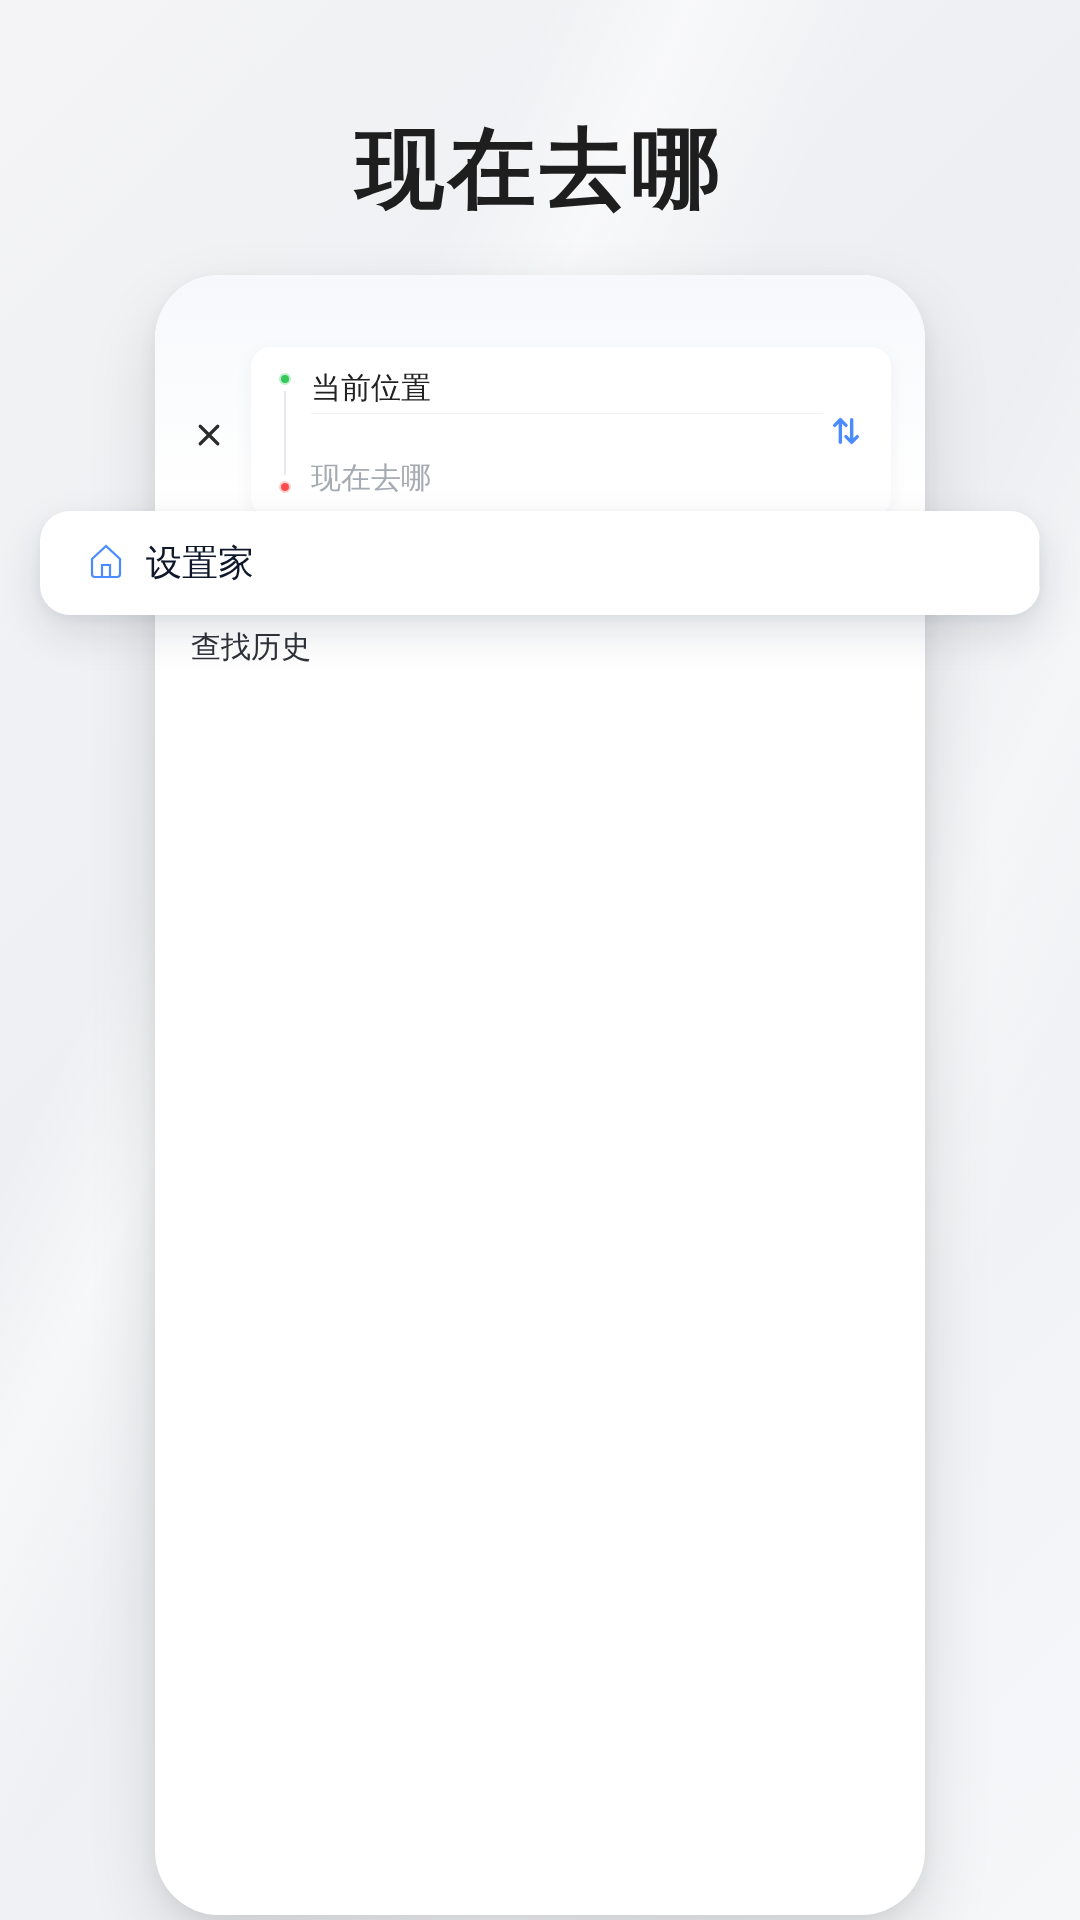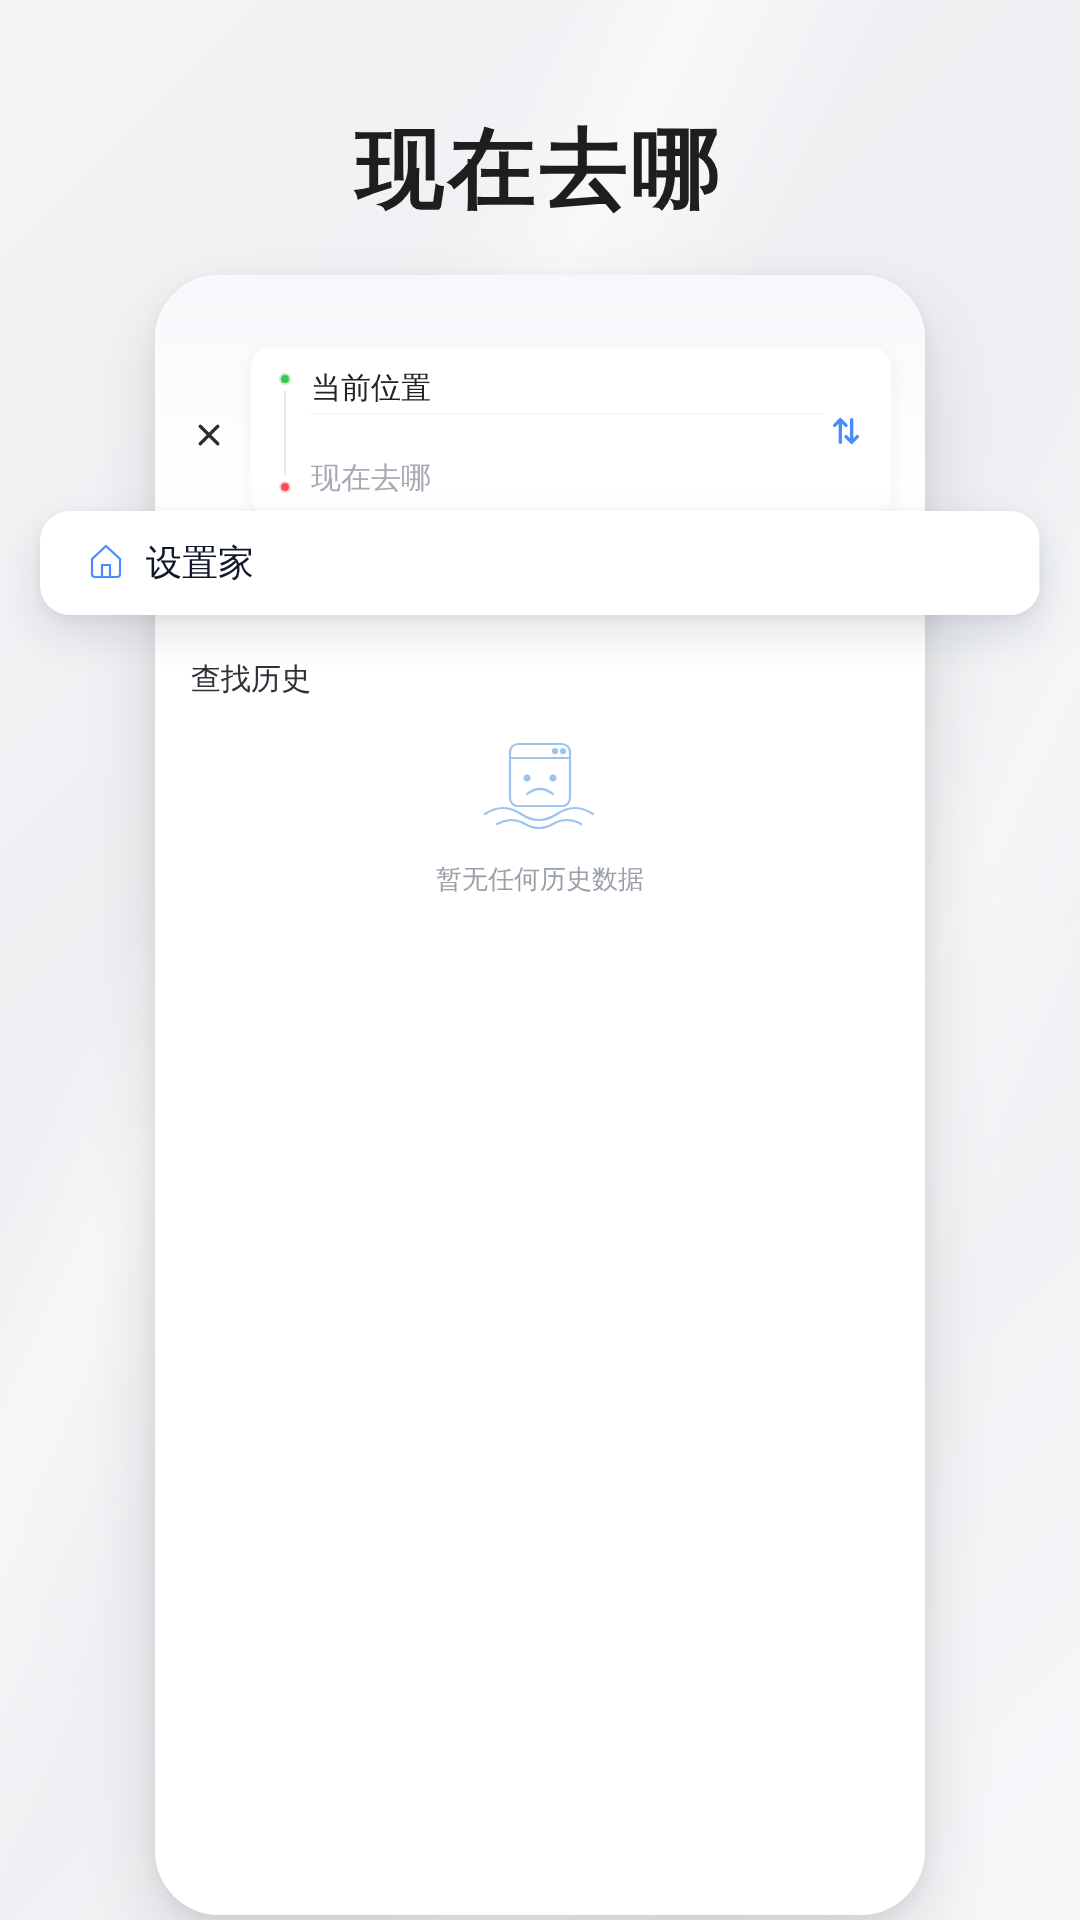--- a/index.html
+++ b/index.html
@@ -126,21 +126,20 @@
   }
   .quickset-half svg { width:44px; height:44px; stroke:#4a8bff; fill:none; stroke-width:2.2; }
   .quickset-divider { width:1px; height:48px; background:#e8eaef; }
 
   
   .history {
     position:absolute;
     left:0; right:0;
     top: 352px;  
     padding: 0 36px;
-    margin-top: 32px;
   }
   .history-title { font-size:30px; color:#2f3238; font-weight:500; margin-bottom: 30px; }
   .empty-illus {
     display:flex; flex-direction:column; align-items:center; gap:18px;
     margin-top: 4px;
   }
   .empty-illus svg { width:150px; height:110px; }
   .empty-text { font-size:26px; color:#9aa0aa; }
 
 </style>
@@ -216,36 +215,20 @@
               <circle cx="26" cy="7" r="3.2" fill="#4c4f57"></circle>
               <path d="M26 11l-4 8-6 4M26 11l3 7 5 3M22 19l2 9 4 8M22 19l-3 9-4 8"></path>
             </svg>
         </span>
         <span>步行</span>
       </div>
     </div>
 
     <div class="history">
       <div class="history-title">查找历史</div>
-      <div class="empty-illus">
-        <span>
-          <svg viewBox="0 0 150 110" fill="none" stroke="#9ec3ef" stroke-width="2.2" stroke-linecap="round">
-            <rect x="45" y="14" width="60" height="62" rx="8"></rect>
-            <line x1="45" y1="28" x2="105" y2="28"></line>
-            <circle cx="90" cy="21" r="2" fill="#9ec3ef"></circle>
-            <circle cx="98" cy="21" r="2" fill="#9ec3ef"></circle>
-            <circle cx="62" cy="48" r="2.4" fill="#9ec3ef"></circle>
-            <circle cx="88" cy="48" r="2.4" fill="#9ec3ef"></circle>
-            <path d="M62 64 q13 -10 26 0"></path>
-            <path d="M20 84 q18 -12 36 0 q18 12 36 0 q18 -12 36 0"></path>
-            <path d="M32 94 q14 -8 28 0 q14 8 28 0 q14 -8 28 0"></path>
-          </svg>
-        </span>
-        <div class="empty-text">暂无任何历史数据</div>
-      </div>
     </div>
 
   </div>
 </div>
 
 <div class="quickset-card">
   <div class="quickset-half">
     <span>
       <svg viewBox="0 0 44 44">
           <path d="M8 22 L22 9 L36 22 V37 a3 3 0 0 1 -3 3 H11 a3 3 0 0 1 -3 -3 Z"></path>

